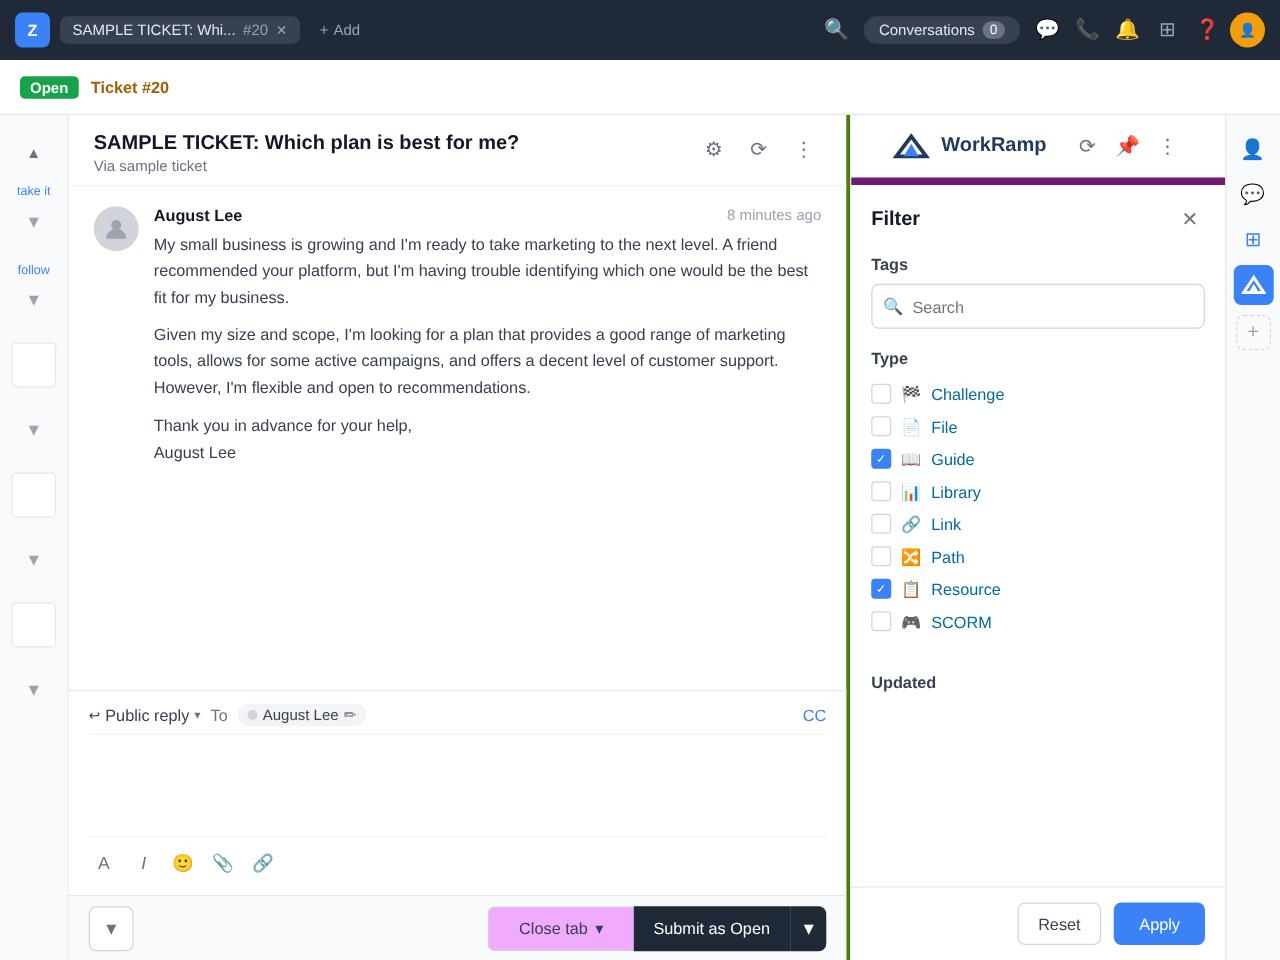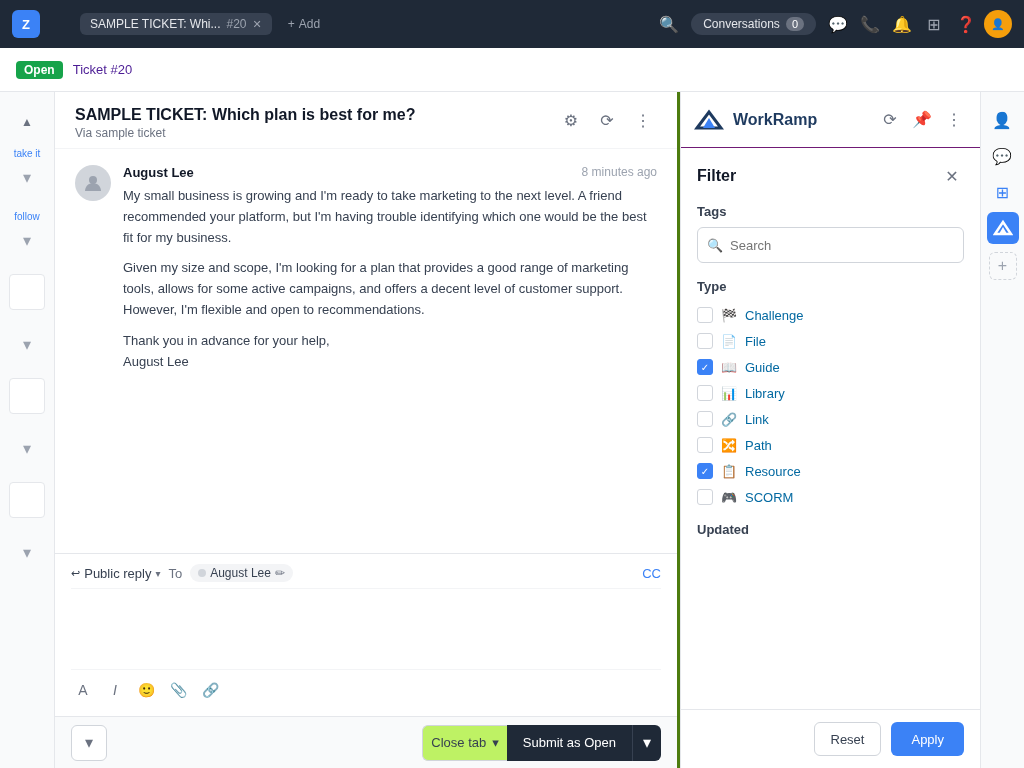--- a/index.html
+++ b/index.html
@@ -22,21 +22,20 @@
       color: white; font-weight: bold; font-size: 13px;
     }
     .nav-tab {
       display: flex; align-items: center; gap: 6px;
       background: #374151;
       border-radius: 6px;
       padding: 4px 10px;
       color: #e5e7eb;
       font-size: 12px;
       cursor: pointer;
-      margin-left: 32px;
     }
     .nav-tab .close-x {
       color: #9ca3af; font-size: 11px; cursor: pointer;
     }
     .nav-add {
       display: flex; align-items: center; gap: 4px;
       color: #9ca3af; font-size: 12px; cursor: pointer;
       padding: 4px 8px;
     }
     .nav-spacer { flex: 1; }
@@ -78,21 +77,21 @@
       align-items: center;
       padding: 0 16px;
       gap: 10px;
     }
     .badge-open {
       background: #16a34a; color: white;
       border-radius: 4px; padding: 2px 8px;
       font-size: 12px; font-weight: 700; text-align: right;
     }
     .ticket-label {
-      font-size: 13px; color: #4c1d95; font-weight: 400;
+      font-size: 13px; color: #a16207; font-weight: 700;
     }
 
     
     .main-layout {
       display: flex;
       height: calc(768px - 48px - 44px);
     }
 
     
     .left-sidebar {
@@ -229,23 +228,23 @@
     .bottom-bar {
       height: 52px;
       background: #f9fafb;
       border-top: 1px solid #e5e7eb;
       display: flex; align-items: center;
       padding: 0 16px;
       justify-content: flex-end;
       gap: 0;
     }
     .close-tab-btn {
-      height: 36px; padding: 0 8px;
+      height: 36px; padding: 0 24px;
       border: 1px solid #d1d5db; border-right: none;
-      background: #bef264; color: #374151;
+      background: #f0abfc; color: #374151;
       font-size: 13px; cursor: pointer;
       border-radius: 6px 0 0 6px;
       display: flex; align-items: center; gap: 6px;
     }
     .submit-btn {
       height: 36px; padding: 0 16px;
       background: #1f2937; color: white;
       font-size: 13px; cursor: pointer; font-weight: 500;
       border-radius: 0; border: none;
       display: flex; align-items: center;
@@ -269,22 +268,22 @@
     .right-panel {
       width: 300px;
       background: white;
       display: flex;
       flex-direction: column;
       border-left: 1px solid #e5e7eb;
     }
     .right-panel-header {
       height: 56px;
       display: flex; align-items: center;
-      padding: 0 12px;
-      border-bottom: 1px solid #701a75;
+      padding: 0 32px;
+      border-bottom: 6px solid #701a75;
       gap: 10px;
     }
     .workramp-logo {
       display: flex; align-items: center; gap: 8px;
     }
     .wr-logo-icon {
       width: 32px; height: 32px;
     }
     .wr-logo-text {
       font-size: 16px; font-weight: 600; color: #1e3a5f;
@@ -351,21 +350,21 @@
     .checkbox-check { color: white; font-size: 10px; }
     .type-icon {
       width: 16px; height: 16px;
       display: flex; align-items: center; justify-content: center;
       font-size: 13px;
     }
     .checkbox-label {
       font-size: 13px; color: #0369a1;
     }
 
-    .updated-section { margin-top: 12px; }
+    .updated-section { margin-top: 28px; }
     .updated-label {
       font-size: 13px; font-weight: 600; color: #374151; margin-bottom: 6px;
     }
     .radio-item {
       display: flex; align-items: center; gap: 8px;
       padding: 5px 0; cursor: pointer;
     }
     .radio-circle {
       width: 16px; height: 16px;
       border: 1.5px solid #d1d5db; border-radius: 50%;

